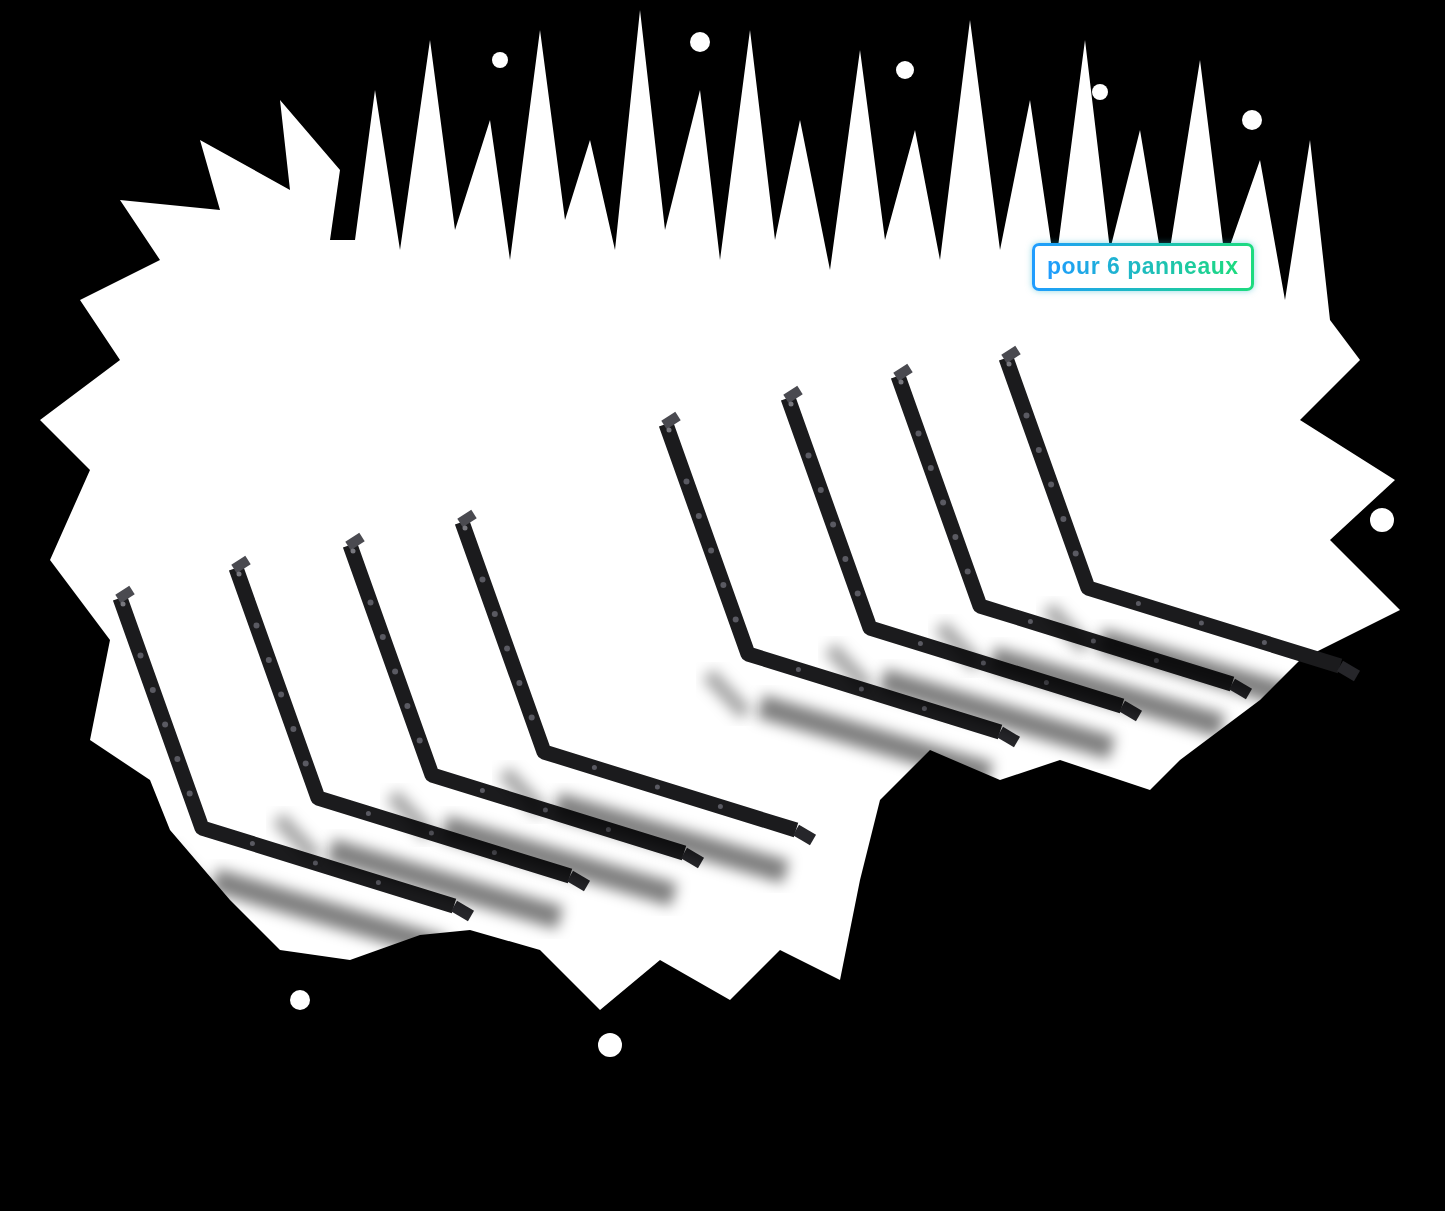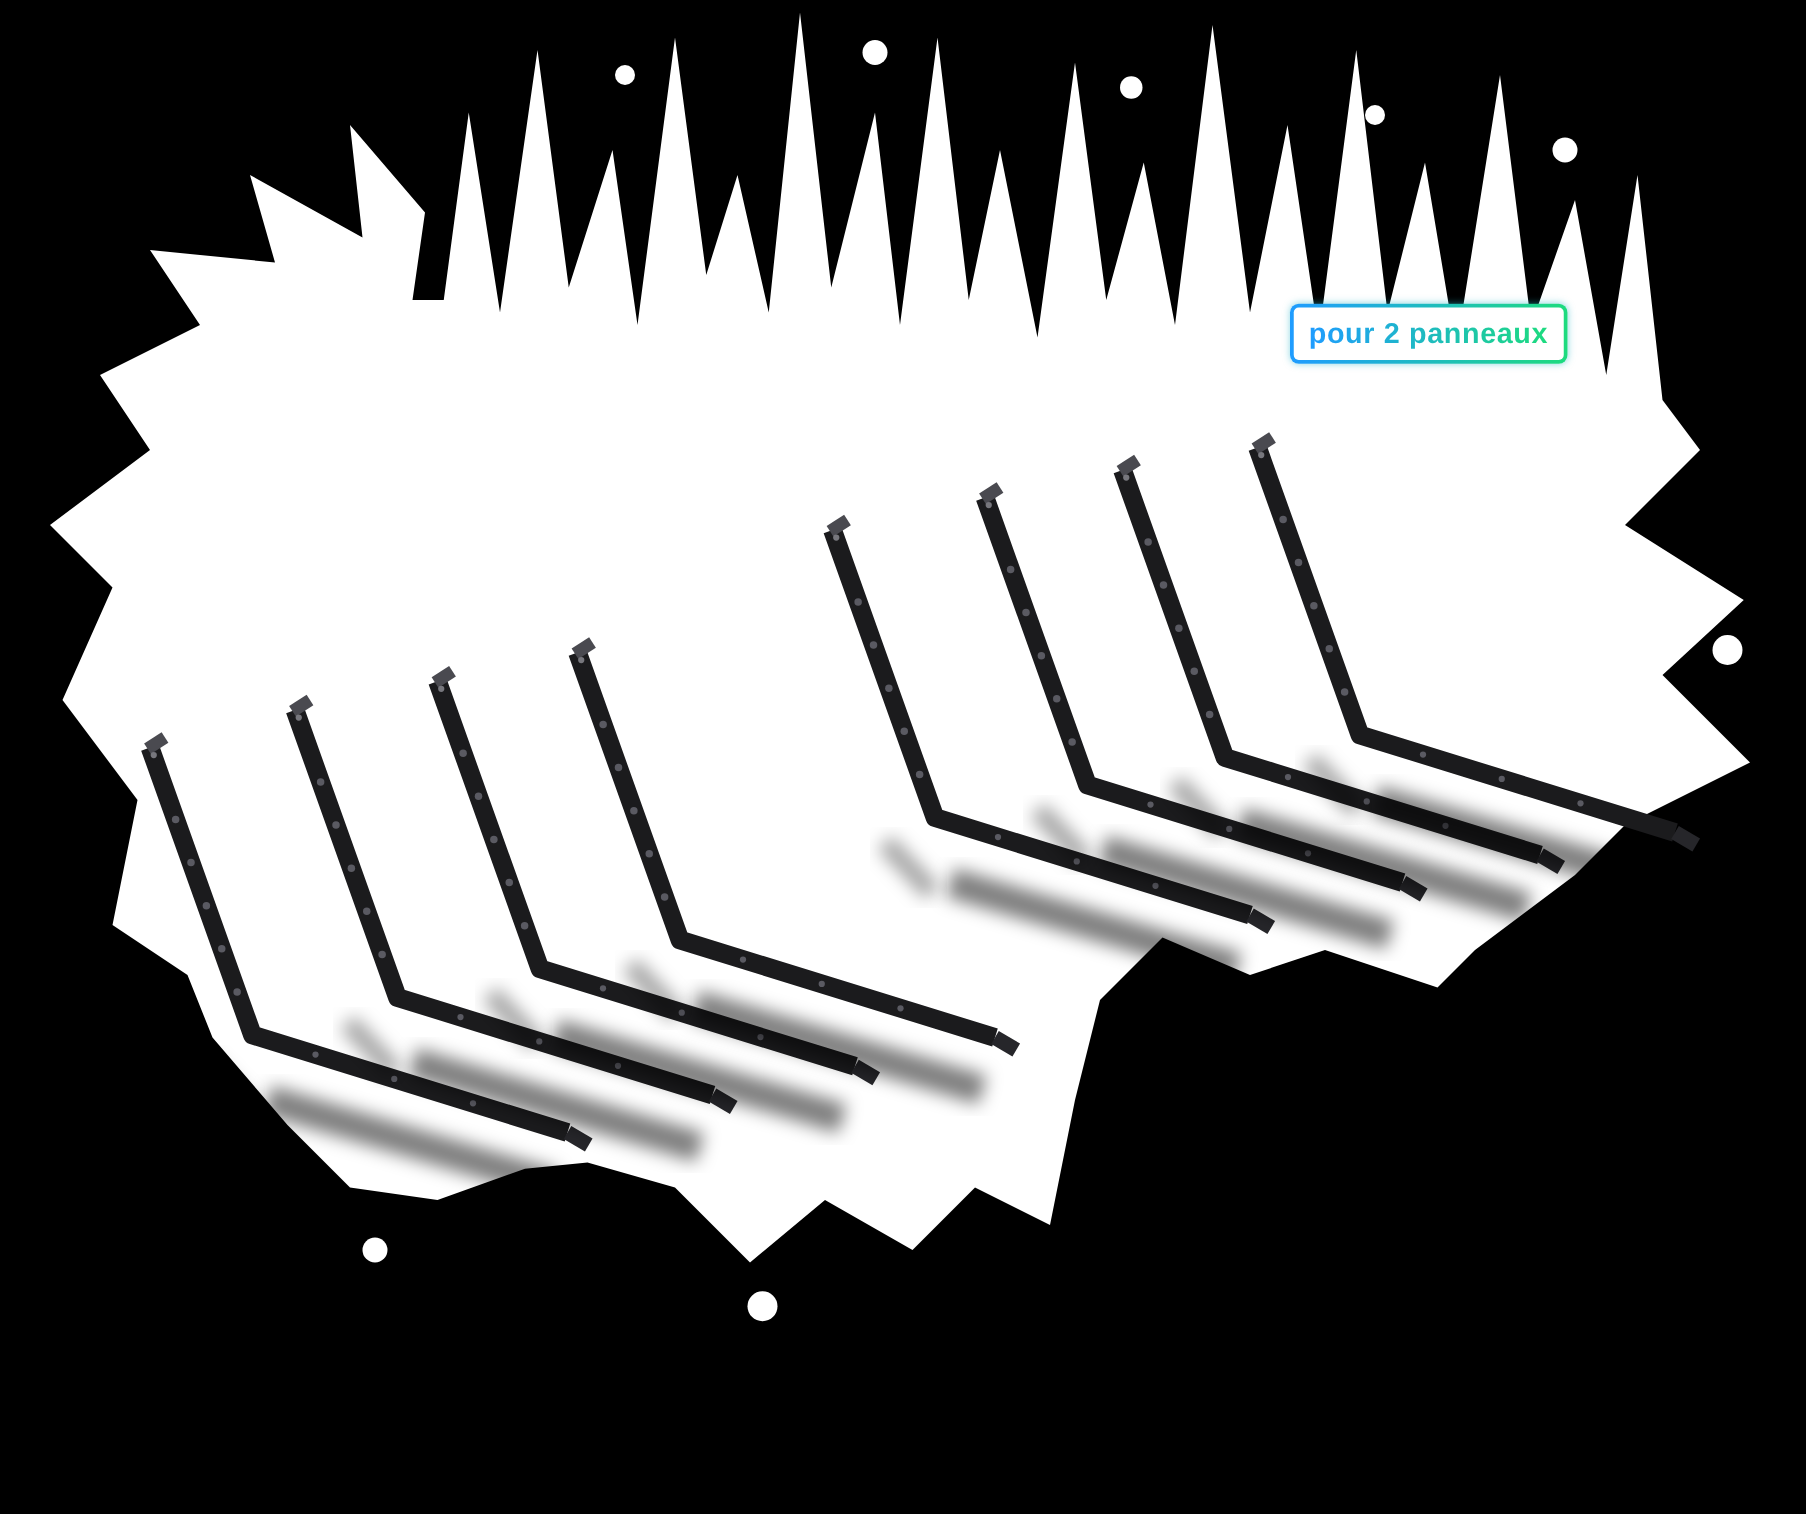--- a/index.html
+++ b/index.html
@@ -115,17 +115,17 @@
     <use href="#bracket" x="444" y="512"></use>
 
     <use href="#bracket" x="648" y="414"></use>
     <use href="#bracket" x="770" y="388"></use>
     <use href="#bracket" x="880" y="366"></use>
     <use href="#bracket" x="988" y="348"></use>
   </svg>
 
   <div class="badge-border">
     <div class="badge-inner">
-      <span class="badge-text">pour 2 panneaux</span>
+      <span class="badge-text">pour 6 panneaux</span>
     </div>
   </div>
 
 </div>
 
 </body></html>

